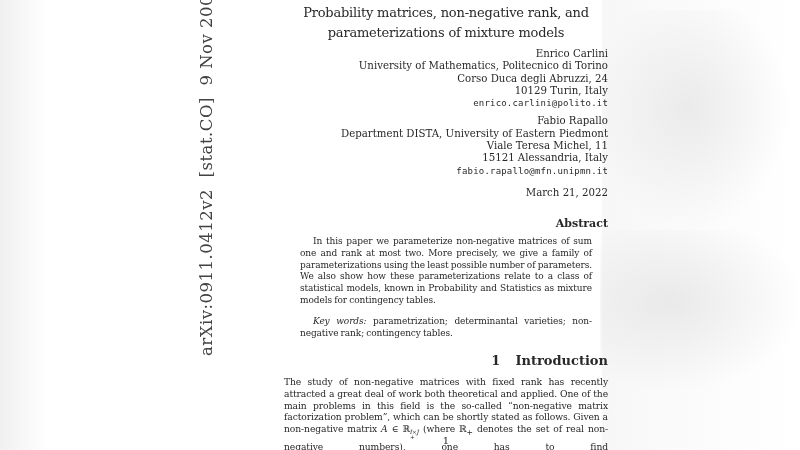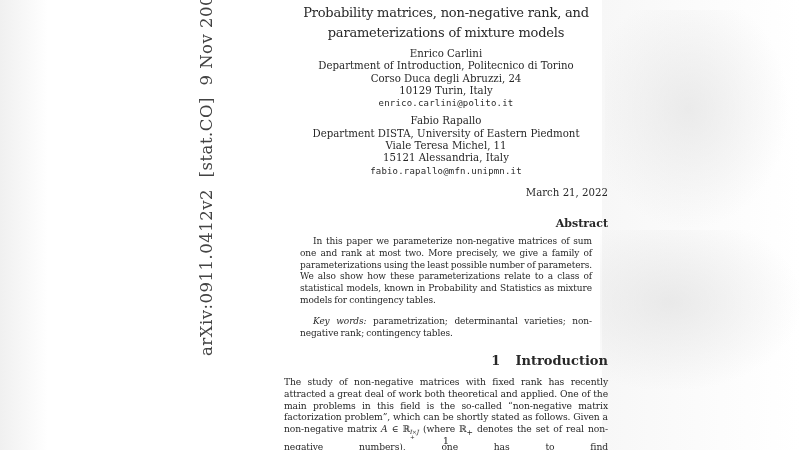--- a/index.html
+++ b/index.html
@@ -47,21 +47,21 @@
   }
   .paper-title {
     margin: 3px 0 0 0;
     font-size: 13px; font-weight: 400;
     letter-spacing: -0.2px;
     line-height: 19.5px;
     text-align: center;
   }
   .paper-title .tline { white-space: nowrap; }
 
-  .author-block { margin-top: 6px; text-align: center; font-size: 10.2px; line-height: 12.3px; }
+  .author-block { margin-top: 6px; text-align: right; font-size: 10.2px; line-height: 12.3px; }
   .author-block .email {
     font-family: "DejaVu Sans Mono", "Liberation Mono", monospace;
     font-size: 9px; letter-spacing: 0.2px;
   }
   .date-line { margin-top: 10px; text-align: right; font-size: 10.2px; }
 
   .abstract-heading {
     margin-top: 19px; text-align: right;
     font-size: 11px; font-weight: 700;
   }
@@ -115,21 +115,21 @@
   <div class="shade-blob-b"></div>
 
   <div class="arxiv-stamp">arXiv:0911.0412v2  [stat.CO]  9 Nov 2009</div>
 
   <div class="content">
 
     <h1 class="paper-title"><span class="tline">Probability matrices, non-negative rank, and</span><br><span class="tline">parameterizations of mixture models</span></h1>
 
     <div class="author-block">
       <div>Enrico Carlini</div>
-      <div>Department of Introduction, Politecnico di Torino</div>
+      <div>University of Mathematics, Politecnico di Torino</div>
       <div>Corso Duca degli Abruzzi, 24</div>
       <div>10129 Turin, Italy</div>
       <div class="email">enrico.carlini@polito.it</div>
     </div>
 
     <div class="author-block">
       <div>Fabio Rapallo</div>
       <div>Department DISTA, University of Eastern Piedmont</div>
       <div>Viale Teresa Michel, 11</div>
       <div>15121 Alessandria, Italy</div>

